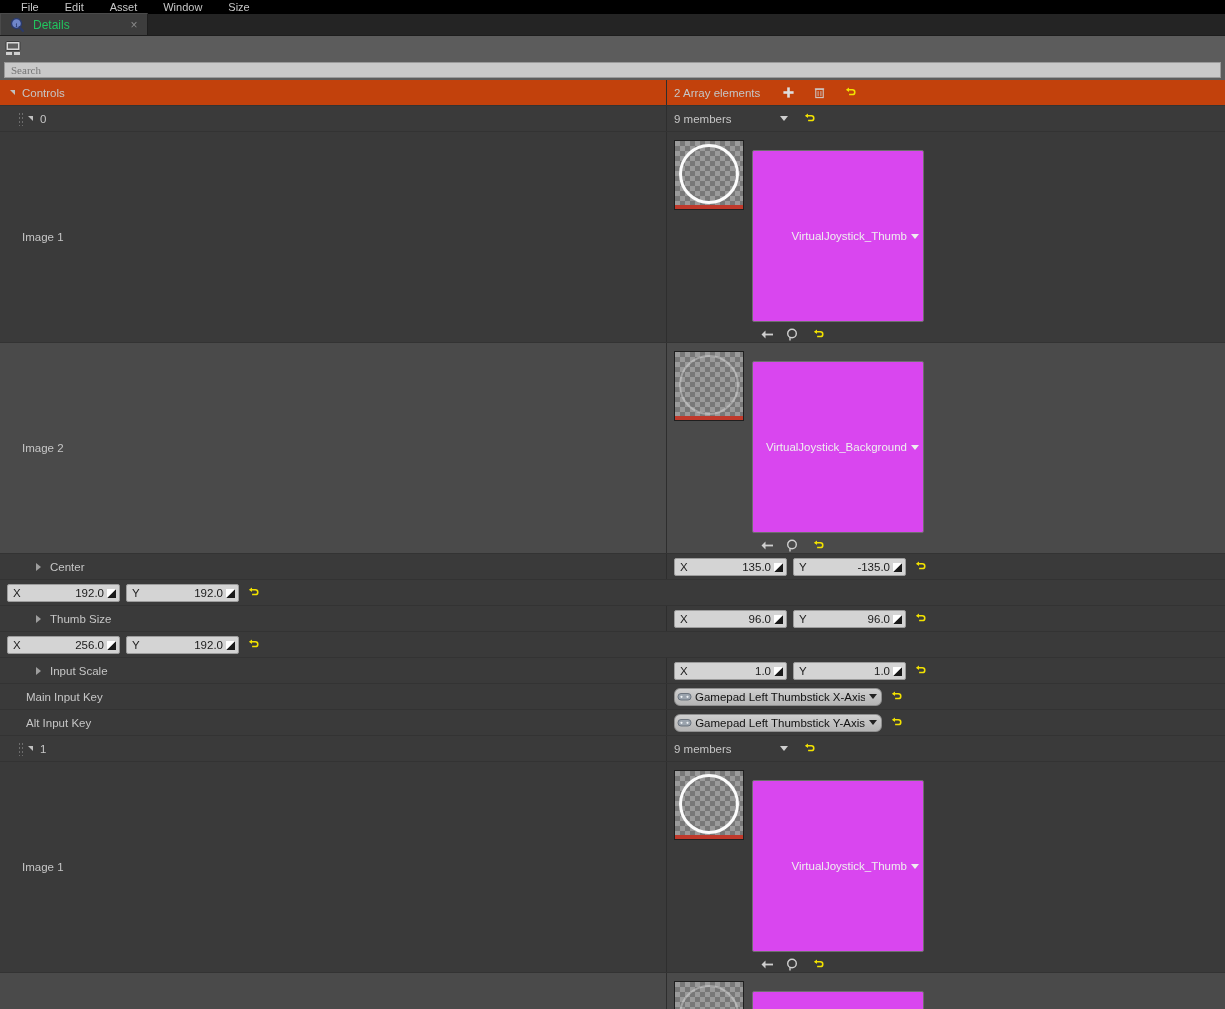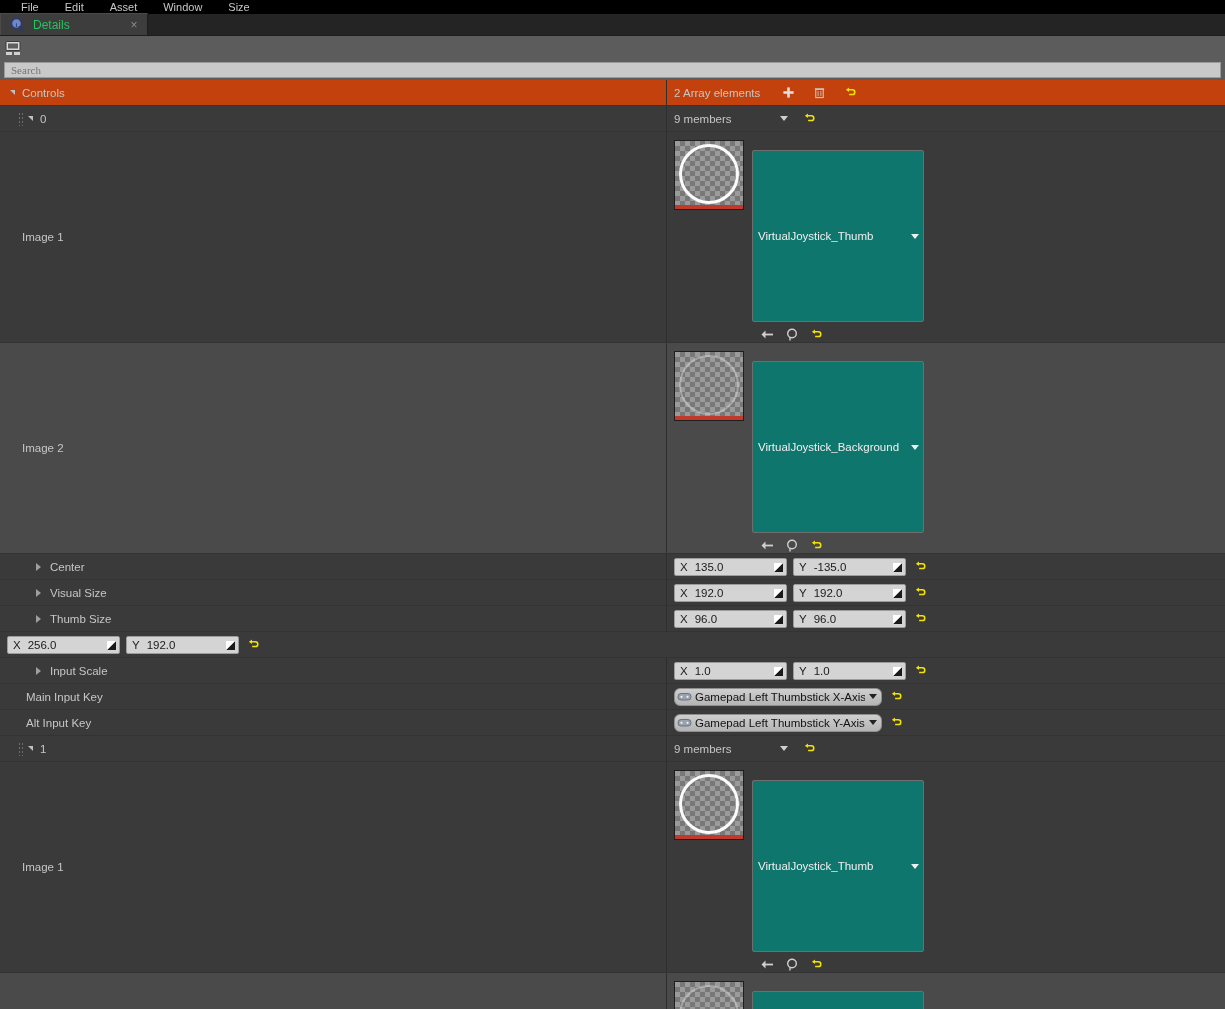--- a/index.html
+++ b/index.html
@@ -77,21 +77,21 @@
 
   .lhs {
     width: 667px; flex: 0 0 667px;
     display: flex; align-items: center;
     padding-left: 18px;
     border-right: 1px solid #2e2e2e;
     color: #c6c6c6; font-size: 11.5px;
   }
   .rhs {
     flex: 1; display: flex; align-items: center;
-    padding-left: 7px; gap: 6px;
+    padding-left: 7px; gap: 6px; text-align: right;
   }
 
   
   .ind1 { padding-left: 18px; }
   .ind2 { padding-left: 26px; }
   .ind3 { padding-left: 36px; }
   .tri-open {
     width: 0; height: 0;
     border-top: 5px solid #c0c0c0;
     border-left: 5px solid transparent;
@@ -151,21 +151,21 @@
   }
   .combo .lbl { flex: 1; white-space: nowrap; overflow: hidden; }
   .caret {
     width:0;height:0; margin-left:4px;
     border-left: 4px solid transparent;
     border-right: 4px solid transparent;
     border-top: 5px solid #222;
     flex: 0 0 8px;
   }
   .asset-combo { width: 172px; flex: 0 0 172px;
-    background: #0f766e; border:1px solid #6e6e6e; color:#efefef; }
+    background: #d946ef; border:1px solid #6e6e6e; color:#efefef; }
   .asset-combo .caret { border-top-color:#efefef; }
   .key-combo { width: 208px; flex: 0 0 208px; padding-left: 2px; border-radius: 6px; }
   .gp-icon { width: 15px; height: 11px; margin-right: 3px; flex: 0 0 15px; }
 
   
   .thumb {
     width: 70px; height: 70px; flex: 0 0 70px;
     border: 1px solid #1f1f1f;
     background-color: #9b9b9b;
     background-image:
@@ -383,24 +383,20 @@
       <span class="icon-btn">
         <svg viewBox="0 0 14 14" width="13" height="13">
             <path d="M3 4 h6 a2.6 2.6 0 0 1 0 5.2 H5.5" fill="none" stroke="#f2e200" stroke-width="1.7"></path>
             <path d="M5.4 1.6 L2.2 4 L5.4 6.4 Z" fill="#f2e200"></path>
           </svg>
       </span>
     </div>
   </div>
 
   <div class="row dark">
-    <div class="lhs ind3">
-        <span class="tri-right"></span>
-      <span>Visual Size</span>
-      </div>
     <div class="rhs">
       <div class="numfield xy">
         <span class="axis">X</span>
         <span class="val">192.0</span>
         <span class="spin"><svg viewBox="0 0 9 9" width="9" height="9">
               <path d="M9 0 L9 9 L0 9 Z" fill="#1a1a1a"></path>
               <path d="M0 0 L9 0 L0 9 Z" fill="#ffffff"></path>
             </svg></span>
       </div>
       <div class="numfield xy">

